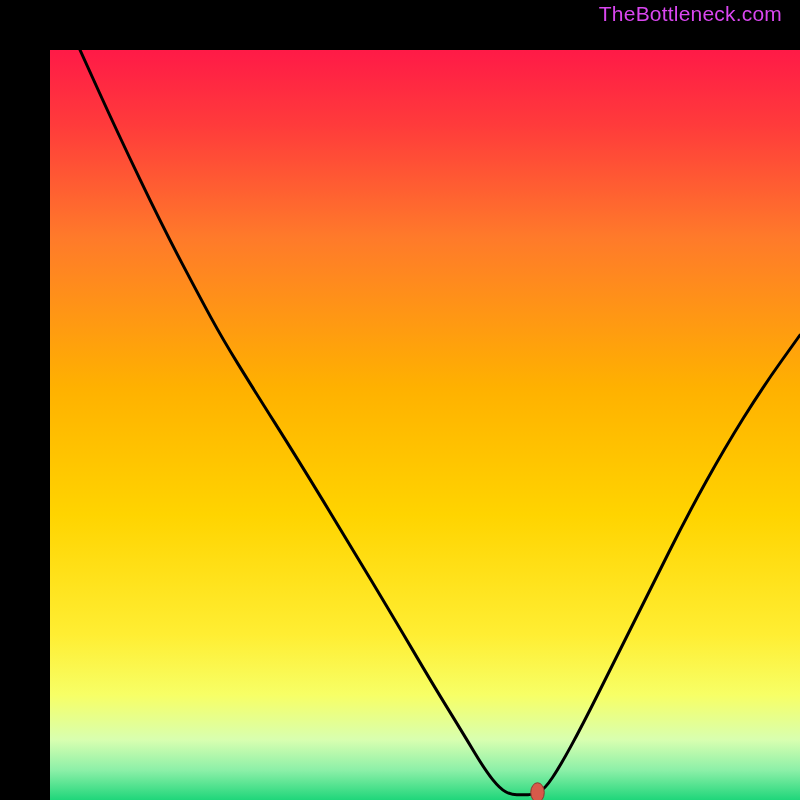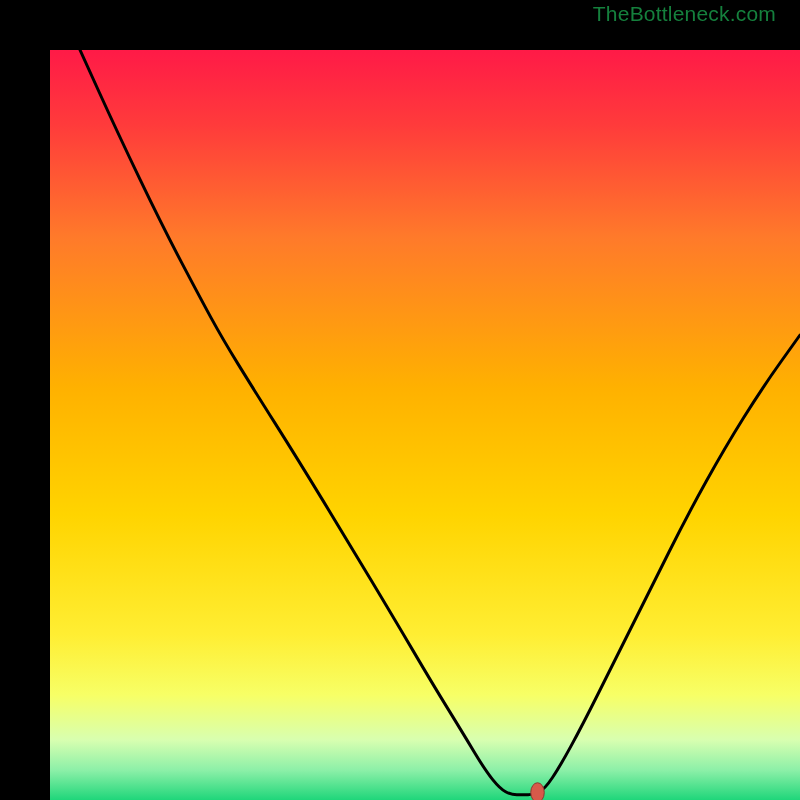--- a/index.html
+++ b/index.html
@@ -23,22 +23,22 @@
   .plot {
     position: absolute;
     left: 25px;
     top: 25px;
     width: 750px;
     height: 750px;
   }
   .watermark {
     position: absolute;
     top: 2px;
-    right: 24px;
-    color: #15803d;
+    right: 18px;
+    color: #d946ef;
     font-size: 21px;
     font-weight: 400;
     letter-spacing: 0.2px;
     z-index: 50;
   }
 </style>
 </head>
 <body>
 
 <div class="watermark">TheBottleneck.com</div>

